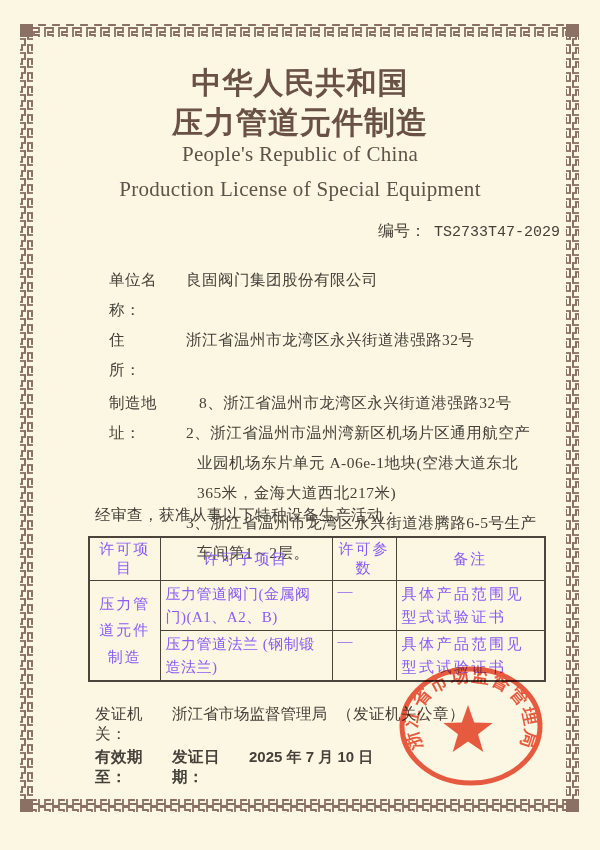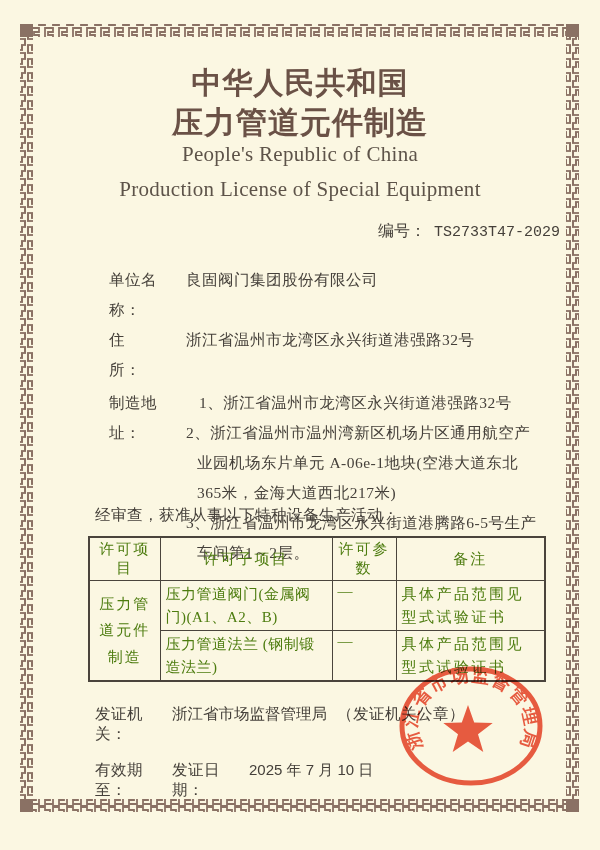--- a/index.html
+++ b/index.html
@@ -23,34 +23,34 @@
   .row .label{width:77px;flex:none;line-height:30px;letter-spacing:.5px;}
   .row .value{line-height:30px;letter-spacing:.5px;}
   .mfg{margin-top:3px;}
   .mfg-lines{line-height:30px;letter-spacing:.5px;}
   .mfg-lines .ind-a{padding-left:13px;}
   .mfg-lines .ind-b{padding-left:11px;}
   .review{position:absolute;left:95px;top:505px;font-size:15.5px;letter-spacing:.5px;}
   
   table.lic{
     position:absolute;left:88px;top:536px;border-collapse:collapse;
-    font-size:15px;color:#4d7c0f;table-layout:fixed;width:456px;
+    font-size:15px;color:#8b5cf6;table-layout:fixed;width:456px;
     border:2px solid #4a443c;
   }
   table.lic th,table.lic td{border:1px solid #4a443c;padding:2px 5px;font-weight:normal;}
   table.lic th{height:23px;text-align:center;letter-spacing:2px;}
   td.proj{text-align:center;vertical-align:middle;letter-spacing:2px;line-height:1.75;padding:2px 2px;}
   td.sub{vertical-align:middle;letter-spacing:.5px;line-height:1.5;}
   td.param{vertical-align:top;padding-top:6px;padding-left:3px;}
   td.note{vertical-align:middle;letter-spacing:2.5px;line-height:1.5;}
   tr.r1{height:41px;} tr.r2{height:45px;}
   
   .footer{position:absolute;left:95px;top:704px;font-size:15.5px;width:460px;}
   .f-row{display:flex;align-items:baseline;line-height:20px;}
-  .f-row.second{margin-top:16px;}
+  .f-row.second{margin-top:3px;font-weight:bold;}
   .f-label{width:77px;flex:none;letter-spacing:.5px;}
   .seal-note{margin-left:10px;letter-spacing:.5px;}
   .date{font-family:"Liberation Sans",sans-serif;font-size:15px;}
   .valid-date{width:170px;flex:none;}
   
   .seal{position:absolute;left:386px;top:641px;mix-blend-mode:multiply;opacity:.88;}
   .seal-text{font-family:"Liberation Serif",serif;font-size:18px;font-weight:bold;letter-spacing:2px;}
 </style>
 </head>
 <body>
@@ -99,21 +99,21 @@
       <span class="label">单位名称：</span>
       <span class="value">良固阀门集团股份有限公司</span>
     </div>
     <div class="row">
       <span class="label">住　　所：</span>
       <span class="value">浙江省温州市龙湾区永兴街道港强路32号</span>
     </div>
     <div class="row mfg">
       <span class="label">制造地址：</span>
       <div class="mfg-lines">
-        <div class="ind-a">1、浙江省温州市龙湾区永兴街道港强路32号</div>
+        <div class="ind-a">8、浙江省温州市龙湾区永兴街道港强路32号</div>
         <div>2、浙江省温州市温州湾新区机场片区通用航空产</div>
         <div class="ind-b">业园机场东片单元 A-06e-1地块(空港大道东北</div>
         <div class="ind-b">365米，金海大道西北217米)</div>
         <div>3、浙江省温州市龙湾区永兴街道港腾路6-5号生产</div>
         <div class="ind-b">车间第1～2层。</div>
       </div>
     </div>
   </div>
 
   <div class="review">经审查，获准从事以下特种设备生产活动：</div>

